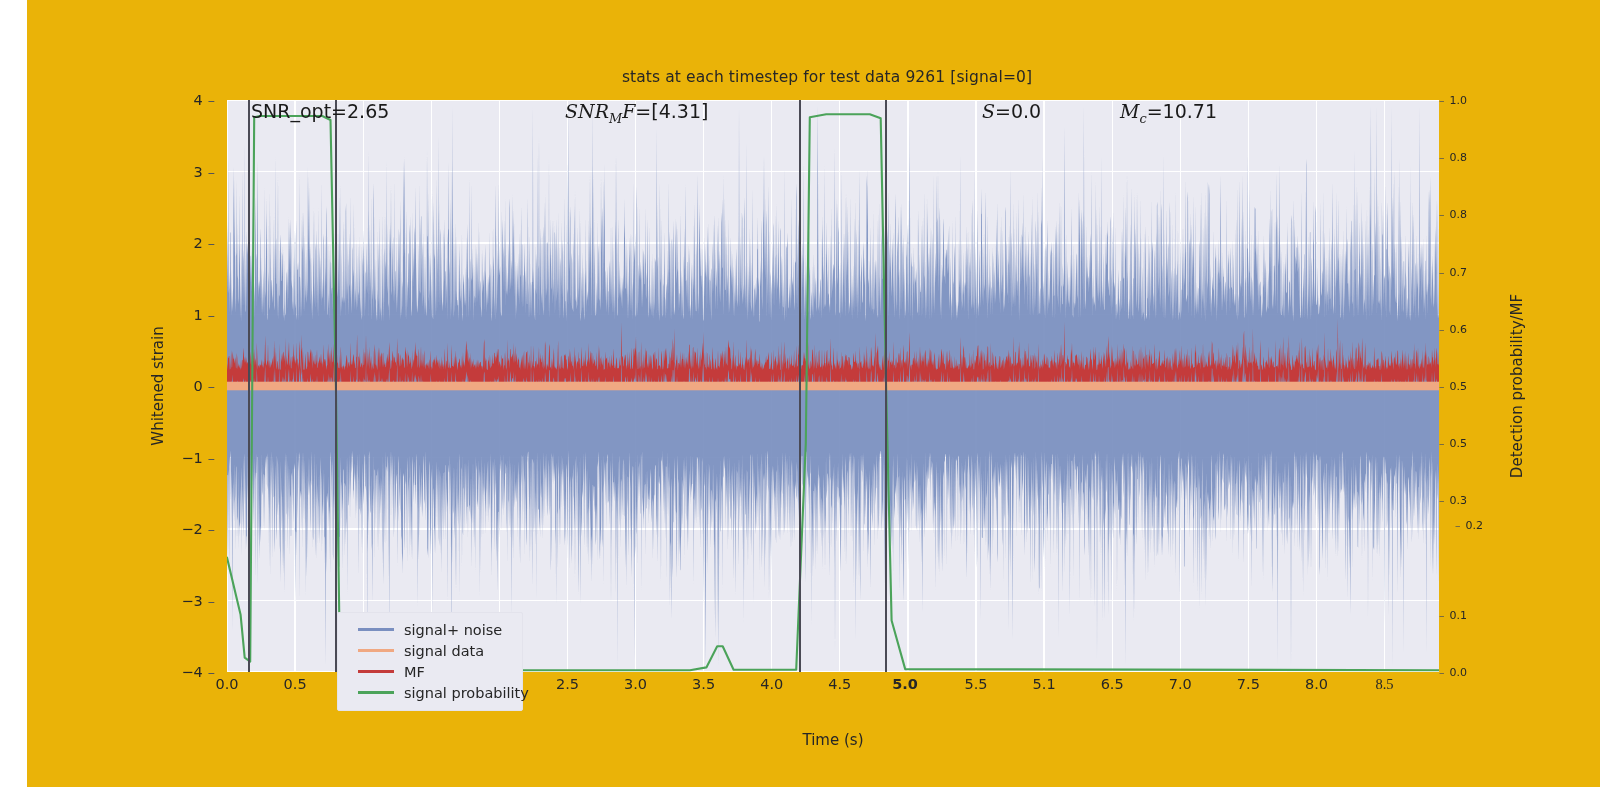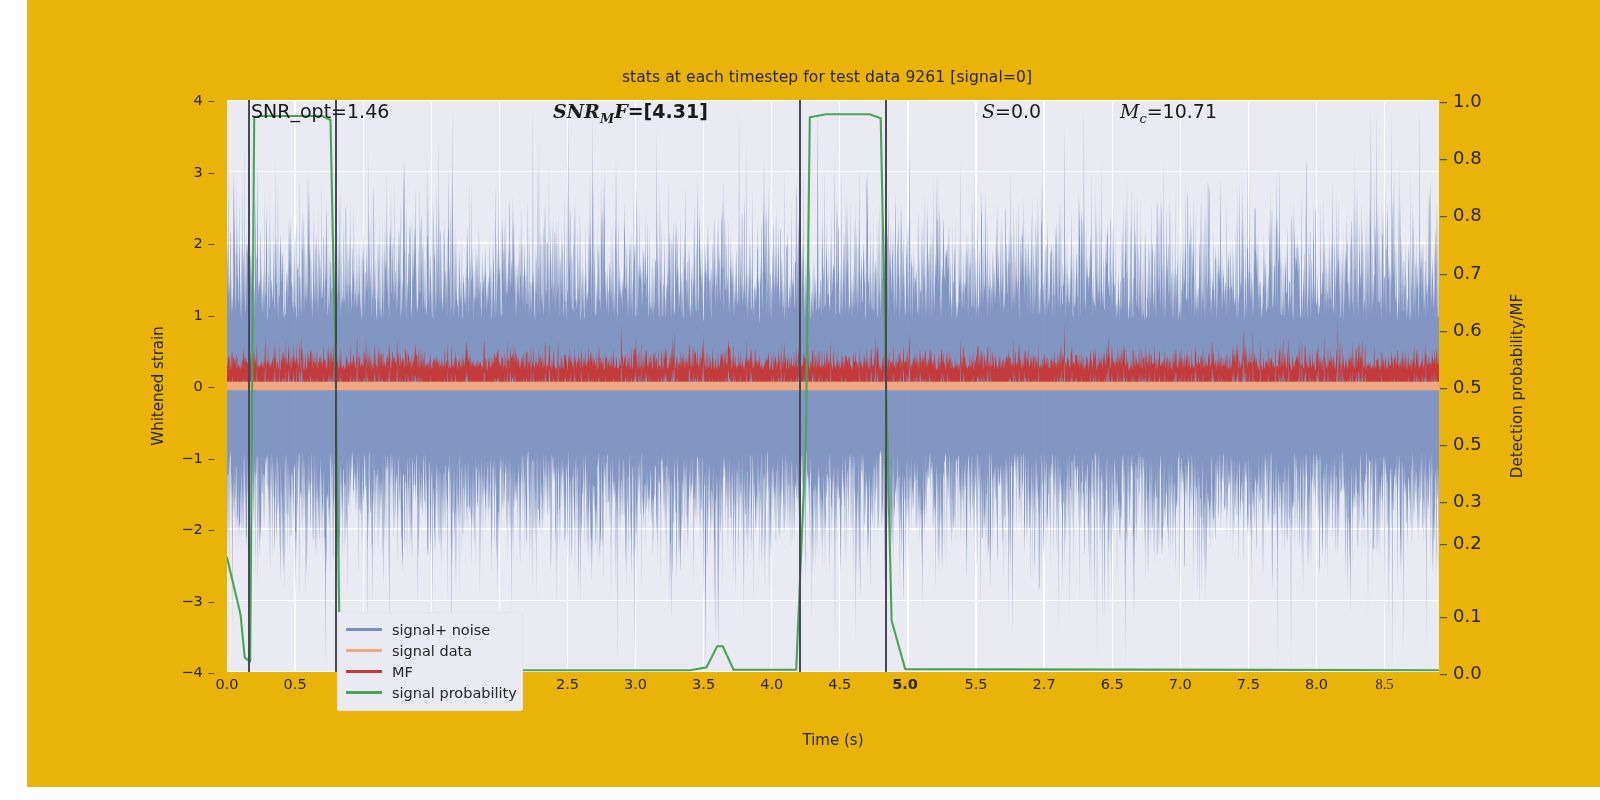--- a/index.html
+++ b/index.html
@@ -58,21 +58,21 @@
   }
   .ytick-left .tickmark {
     display: inline-block;
     color: #555;
     margin-left: 5px;
   }
   .ytick-right {
     position: absolute;
     left: 1412px;
     text-align: left;
-    font-size: 18px;
+    font-size: 11px;
     color: #262626;
     white-space: nowrap;
     transform: translateY(-50%);
   }
   .ytick-right .tickmark {
     display: inline-block;
     color: #555;
     margin-right: 5px;
   }
   .xtick {
@@ -124,21 +124,21 @@
   .mathit sub { font-style: italic; font-size: 0.68em; }
   
   #legend {
     position: absolute;
     left: 310px;
     top: 612px;
     width: 186px;
     background: #eaeaf2;
     border: 1px solid #e3e3ec;
     border-radius: 2px;
-    padding: 6px 8px 7px 8px;
+    padding: 6px 8px 7px 20px;
     box-sizing: border-box;
     z-index: 10;
   }
   .legend-row {
     display: flex;
     align-items: center;
     height: 21px;
   }
   .legend-swatch {
     width: 36px;
@@ -233,21 +233,21 @@
       <div class="ytick-left" style="top: 457.5px;"><span>−1</span><span class="tickmark">–</span></div>
       <div class="ytick-left" style="top: 386px;"><span>0</span><span class="tickmark">–</span></div>
       <div class="ytick-left" style="top: 314.5px;"><span>1</span><span class="tickmark">–</span></div>
       <div class="ytick-left" style="top: 243px;"><span>2</span><span class="tickmark">–</span></div>
       <div class="ytick-left" style="top: 171.5px;"><span>3</span><span class="tickmark">–</span></div>
       <div class="ytick-left" style="top: 100px;"><span>4</span><span class="tickmark">–</span></div>
     </div>
   <div id="yticks-right-container">
       <div class="ytick-right" style="top: 672px;"><span class="tickmark">–</span><span>0.0</span></div>
       <div class="ytick-right" style="top: 614.8px;"><span class="tickmark">–</span><span>0.1</span></div>
-      <div class="ytick-right" style="top: 542px;"><span class="tickmark">–</span><span>0.2</span></div>
+      <div class="ytick-right" style="top: 525px; padding-left: 16px;"><span class="tickmark">–</span><span>0.2</span></div>
       <div class="ytick-right" style="top: 500.4px;"><span class="tickmark">–</span><span>0.3</span></div>
       <div class="ytick-right" style="top: 443.2px;"><span class="tickmark">–</span><span>0.5</span></div>
       <div class="ytick-right" style="top: 386px;"><span class="tickmark">–</span><span>0.5</span></div>
       <div class="ytick-right" style="top: 328.8px;"><span class="tickmark">–</span><span>0.6</span></div>
       <div class="ytick-right" style="top: 271.6px;"><span class="tickmark">–</span><span>0.7</span></div>
       <div class="ytick-right" style="top: 214.4px;"><span class="tickmark">–</span><span>0.8</span></div>
       <div class="ytick-right" style="top: 157.2px;"><span class="tickmark">–</span><span>0.8</span></div>
       <div class="ytick-right" style="top: 100px;"><span class="tickmark">–</span><span>1.0</span></div>
     </div>
   <div id="xticks-container">
@@ -256,35 +256,35 @@
       <div class="xtick" style="left: 336.18px;">1.0</div>
       <div class="xtick" style="left: 404.27px;">1.5</div>
       <div class="xtick" style="left: 472.36px;">2.0</div>
       <div class="xtick" style="left: 540.449px;">2.5</div>
       <div class="xtick" style="left: 608.539px;">3.0</div>
       <div class="xtick" style="left: 676.629px;">3.5</div>
       <div class="xtick" style="left: 744.719px;">4.0</div>
       <div class="xtick" style="left: 812.809px;">4.5</div>
       <div class="xtick" style="left: 878px; font-weight: bold;">5.0</div>
       <div class="xtick" style="left: 948.989px;">5.5</div>
-      <div class="xtick" style="left: 1017.08px;">2.7</div>
+      <div class="xtick" style="left: 1017.08px;">5.1</div>
       <div class="xtick" style="left: 1085.17px;">6.5</div>
       <div class="xtick" style="left: 1153.26px;">7.0</div>
       <div class="xtick" style="left: 1221.35px;">7.5</div>
       <div class="xtick" style="left: 1289.44px;">8.0</div>
       <div class="xtick" style="left: 1357.53px; font-family: Liberation Serif, serif;">8.5</div>
     </div>
 
   <div id="ylabel-left">Whitened strain</div>
   <div id="ylabel-right">Detection probability/MF</div>
   <div id="xlabel">Time (s)</div>
 
-  <div class="annotation" id="ann-snr-opt" style="left:224px; top:100px;">SNR_opt=1.46</div>
-
-  <div class="annotation" id="ann-snr-mf" style="left:526px; top:100px;font-weight:bold;"><span class="mathit"><span>SNR</span><sub>M</sub><span>F</span></span><span>=[4.31]</span></div>
+  <div class="annotation" id="ann-snr-opt" style="left:224px; top:100px;">SNR_opt=2.65</div>
+
+  <div class="annotation" id="ann-snr-mf" style="left:538px; top:100px;"><span class="mathit"><span>SNR</span><sub>M</sub><span>F</span></span><span>=[4.31]</span></div>
 
   <div class="annotation" id="ann-s" style="left:955px; top:100px;"><span class="mathit">S</span><span>=0.0</span></div>
 
   <div class="annotation" id="ann-mc" style="left:1093px; top:100px;"><span class="mathit"><span>M</span><sub>c</sub></span><span>=10.71</span></div>
 
   <div id="legend">
       <div class="legend-row">
         <span class="legend-swatch" style="background: rgb(122, 143, 192);"></span>
         <span class="legend-label">signal+ noise</span>
       </div>

